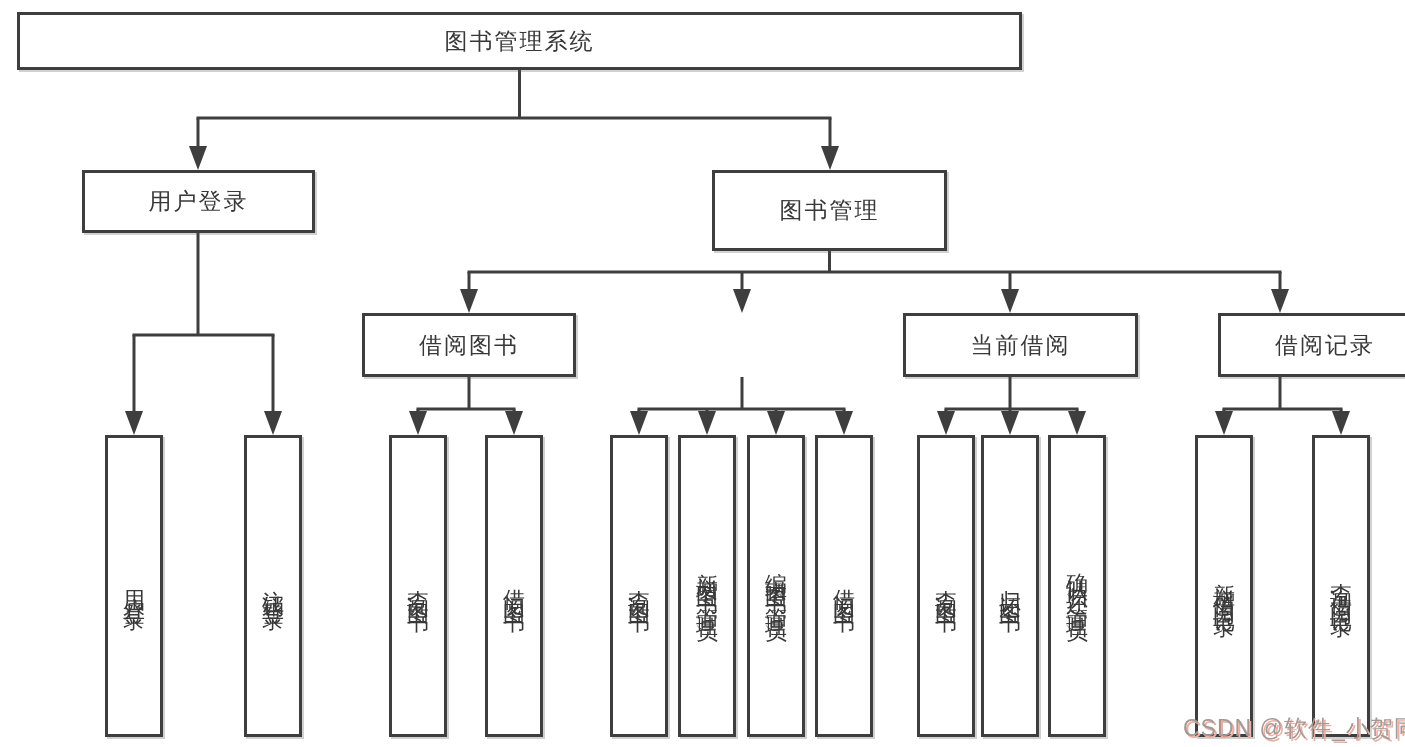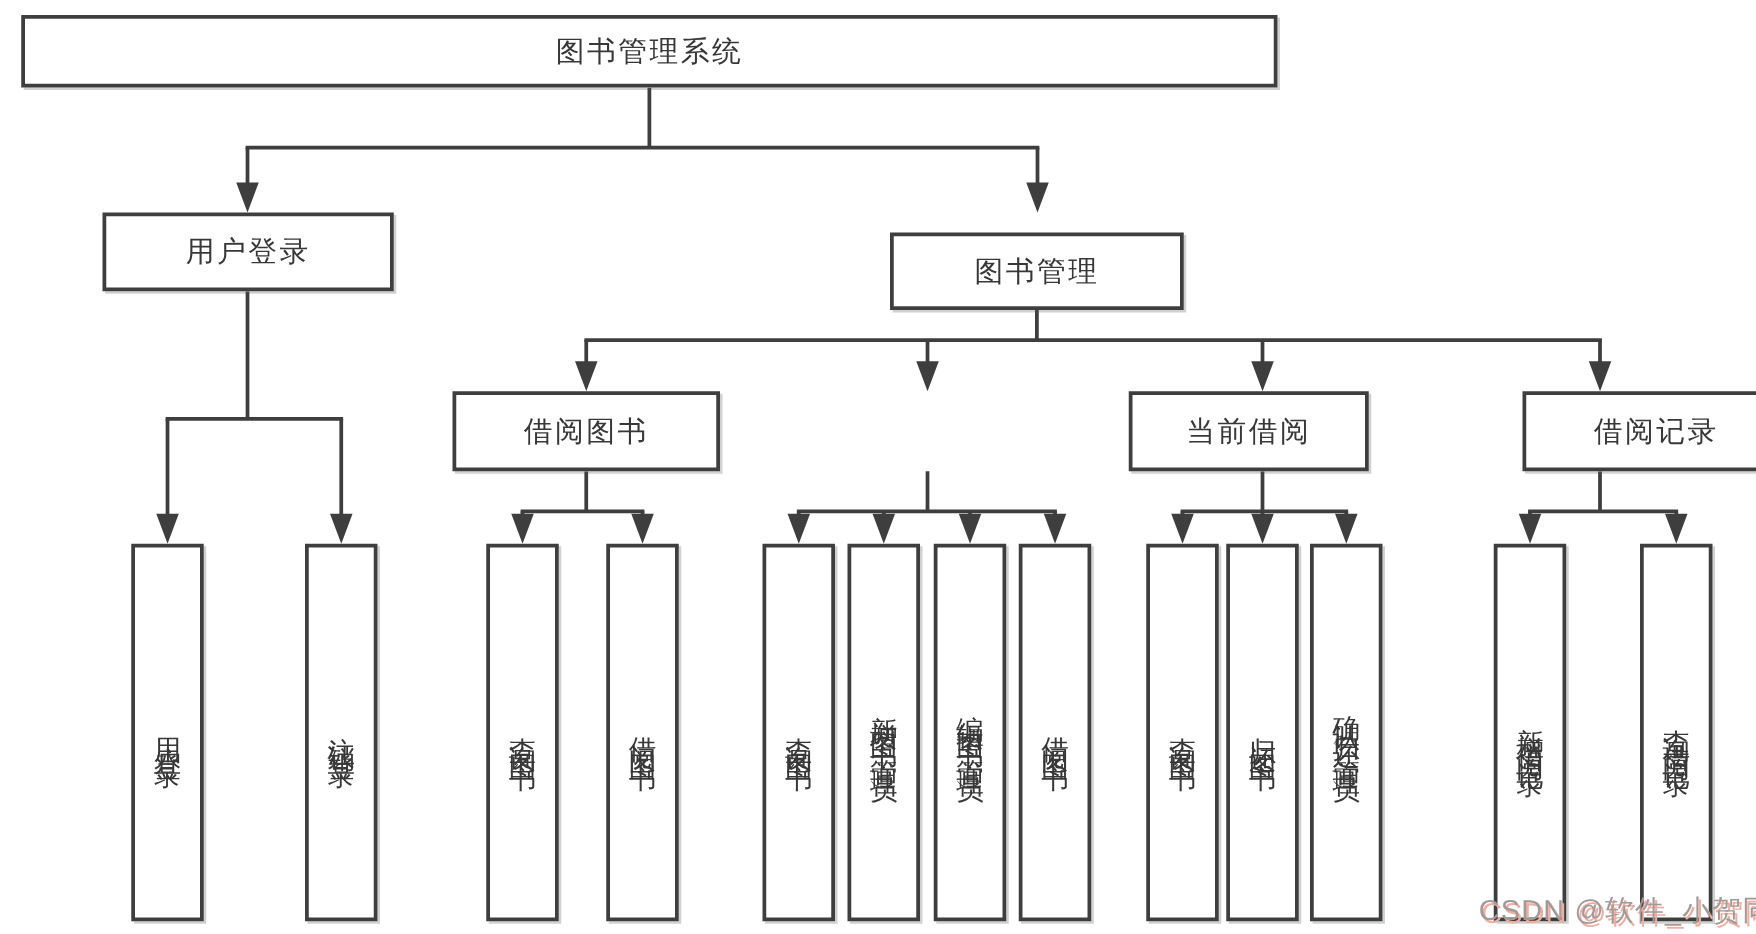--- a/index.html
+++ b/index.html
@@ -129,24 +129,24 @@
       <polygon points="1068,411 1086,411 1077,435"></polygon>
 
       <polygon points="1215,411 1233,411 1224,435"></polygon>
       <polygon points="1332,411 1350,411 1341,435"></polygon>
     </g>
   </svg>
 
   <div class="node" style="left:17px; top:12px; width:1005px; height:58px">图书管理系统</div>
 
   <div class="node" style="left:82px; top:170px; width:233px; height:63px">用户登录</div>
-  <div class="node" style="left:712px; top:186px; width:235px; height:62px">图书管理</div>
+  <div class="node" style="left:712px; top:170px; width:235px; height:81px">图书管理</div>
 
   <div class="node" style="left:362px; top:313px; width:214px; height:64px">借阅图书</div>
-  <div class="node" style="left:903px; top:313px; width:192px; height:64px">当前借阅</div>
+  <div class="node" style="left:903px; top:313px; width:235px; height:64px">当前借阅</div>
   <div class="node" style="left:1218px; top:313px; width:214px; height:64px">借阅记录</div>
 
   <div class="node vnode" style="left:105px; top:435px; width:58px; height:302px">用户登录</div>
   <div class="node vnode" style="left:244px; top:435px; width:58px; height:302px">注销登录</div>
 
   <div class="node vnode" style="left:389px; top:435px; width:58px; height:302px">查询图书</div>
   <div class="node vnode" style="left:485px; top:435px; width:58px; height:302px">借阅图书</div>
 
   <div class="node vnode" style="left:610px; top:435px; width:58px; height:302px">查询图书</div>
   <div class="node vnode" style="left:678px; top:435px; width:58px; height:302px">新增图书（管理员）</div>

